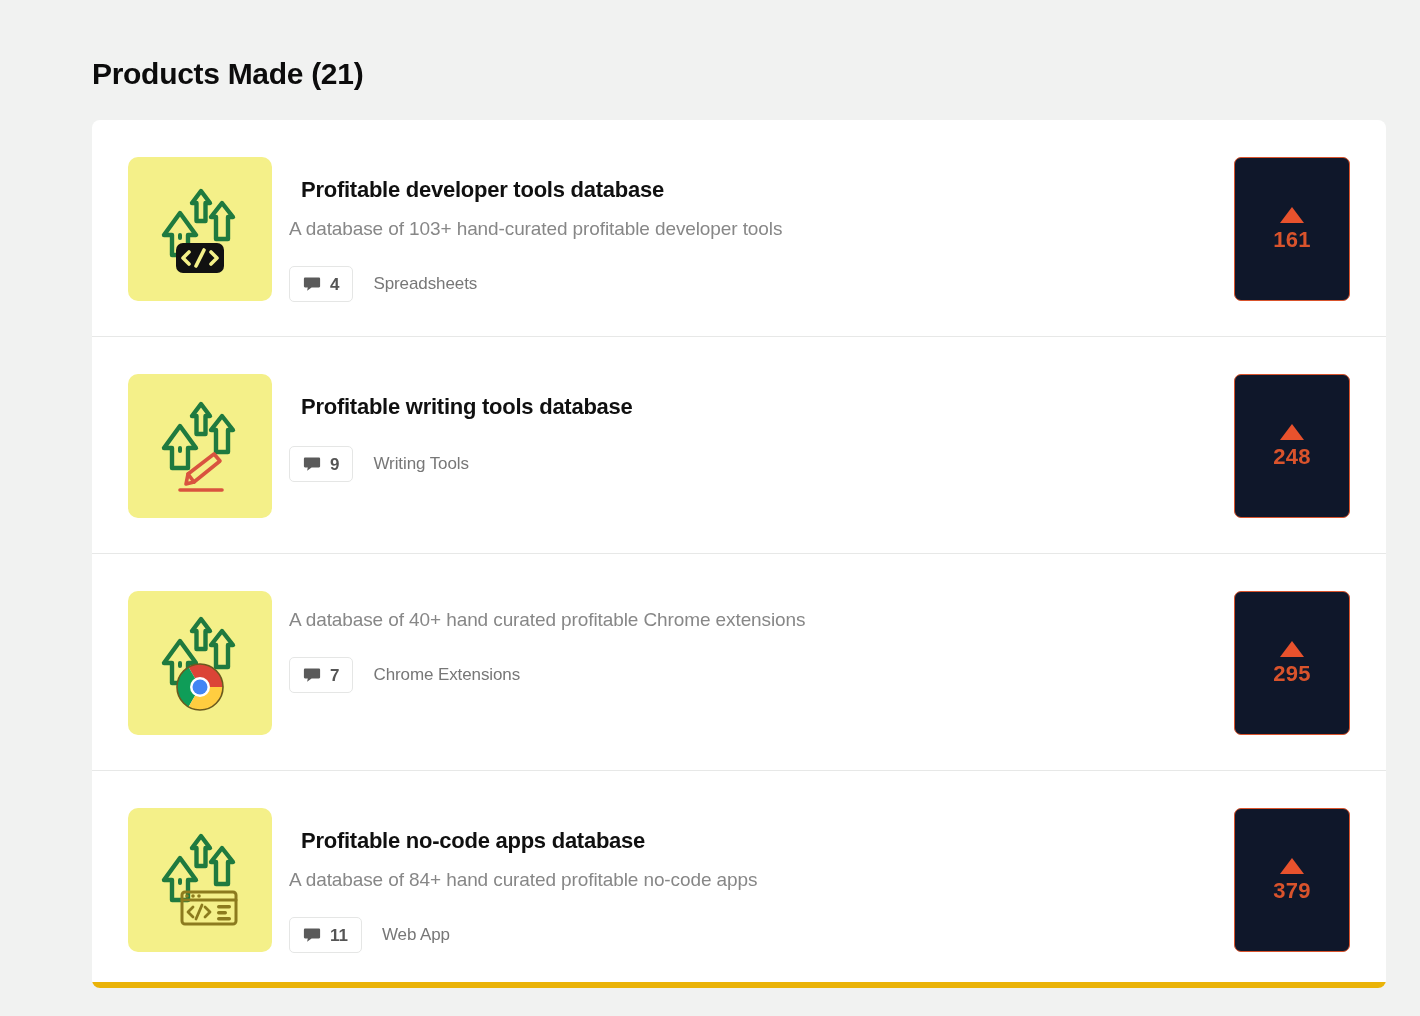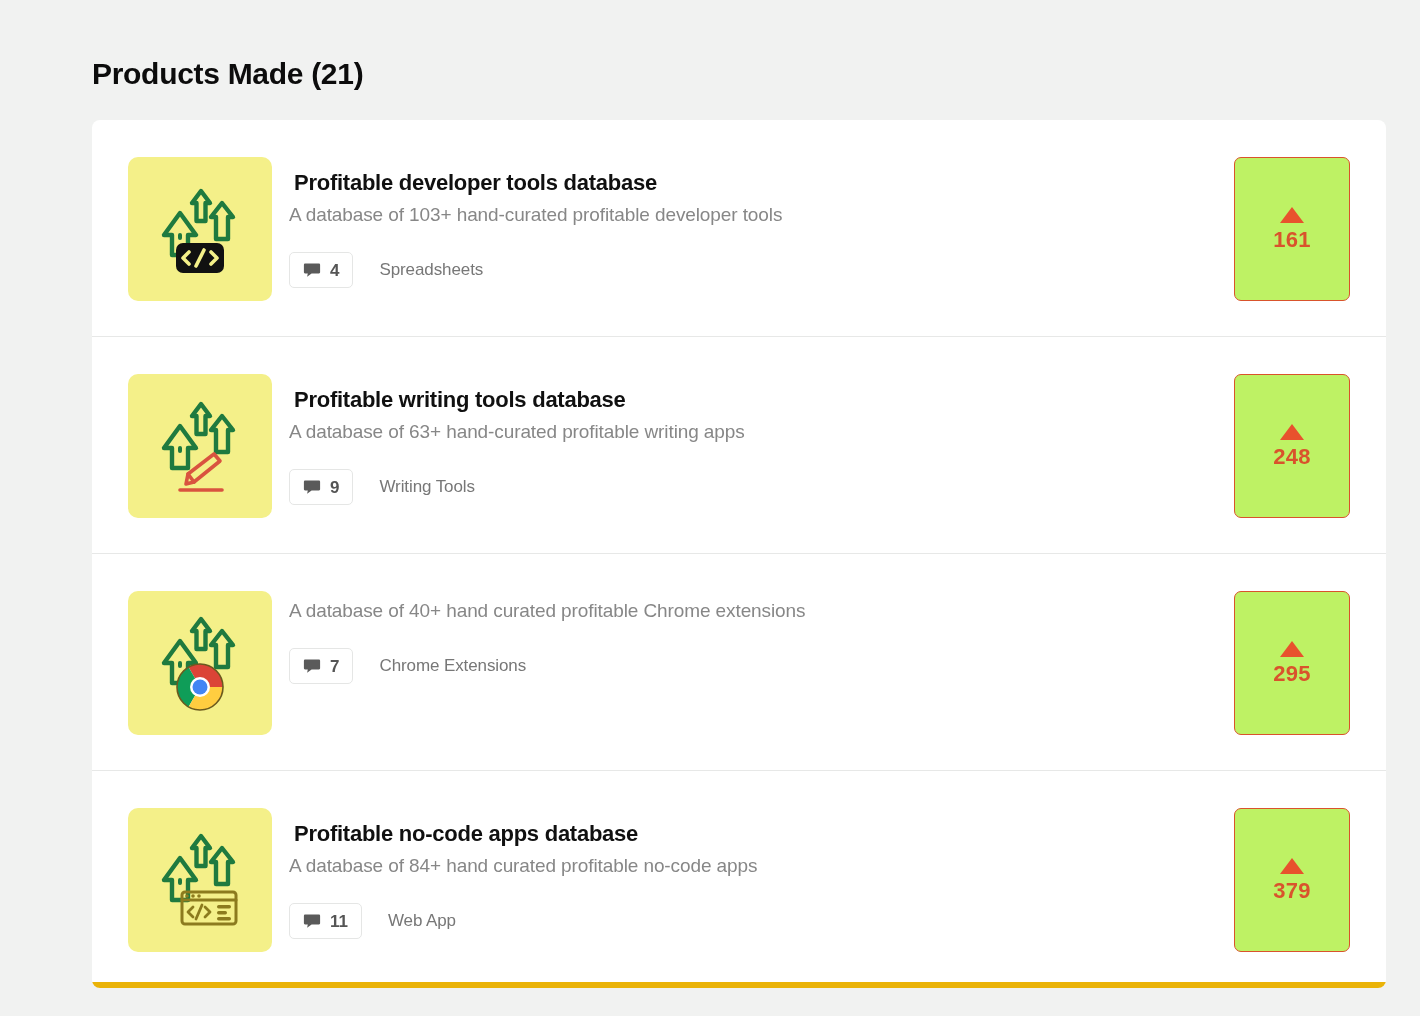--- a/index.html
+++ b/index.html
@@ -73,26 +73,26 @@
     top: 44px;
     right: 180px;
   }
 
   .row-title {
     font-size: 22px;
     font-weight: bold;
     color: #101010;
     line-height: 28px;
     letter-spacing: -0.25px;
-    margin: 5px;
+    margin: 12px;
     white-space: nowrap;
   }
 
   .row-desc {
-    margin-top: 0;
+    margin-top: 9px;
     font-size: 19px;
     color: #878787;
     line-height: 25px;
     letter-spacing: -0.1px;
     white-space: nowrap;
   }
 
   .row-meta {
     margin-top: 25px;
     display: flex;
@@ -112,36 +112,36 @@
   }
   .comment-count {
     font-size: 17px;
     font-weight: bold;
     color: #555555;
     line-height: 1;
   }
   .bubble-icon { display: block; }
 
   .category {
-    margin-left: 26px;
+    margin-left: 20px;
     font-size: 17px;
     color: #777777;
     letter-spacing: -0.1px;
     white-space: nowrap;
   }
 
   .upvote {
     position: absolute;
     right: 36px;
     top: 37px;
     width: 116px;
     height: 144px;
     border: 1px solid #d9532c;
     border-radius: 7px;
-    background: #bef264;
+    background: #0f172a;
     box-sizing: border-box;
     display: flex;
     flex-direction: column;
     align-items: center;
     justify-content: center;
     cursor: pointer;
   }
   .upvote .tri {
     width: 0;
     height: 0;
@@ -214,21 +214,20 @@
           <path d="M32 54 L32 62" stroke="#1f7a3f" stroke-width="4" stroke-linecap="round" stroke-dasharray="3 5"></path>
           <g fill="none" stroke="#d9533f" stroke-width="3.6" stroke-linejoin="round" stroke-linecap="round">
             <path d="M38 90 L40 80 L66 60 L72 67 L46 88 Z"></path>
             <path d="M40 80 L46 88"></path>
             <path d="M32 96 L74 96"></path>
           </g>
         </svg>
       </div>
       <div class="row-body">
         <div class="row-title">Profitable writing tools database</div>
-        <div class="row-desc">A database of 63+ hand-curated profitable writing apps</div>
         <div class="row-meta">
           <div class="comment-pill">
             <svg class="bubble-icon" width="18" height="18" viewBox="0 0 18 18">
               <path d="M2 2.6 h14 a1.1 1.1 0 0 1 1.1 1.1 v7.6 a1.1 1.1 0 0 1 -1.1 1.1 h-7.4 l-4.5 3.4 l0.7 -3.4 h-2.8 a1.1 1.1 0 0 1 -1.1 -1.1 v-7.6 a1.1 1.1 0 0 1 1.1 -1.1 z" fill="#5a5a5a"></path>
             </svg>
             <span class="comment-count">9</span>
           </div>
           <span class="category">Writing Tools</span>
         </div>
       </div>

